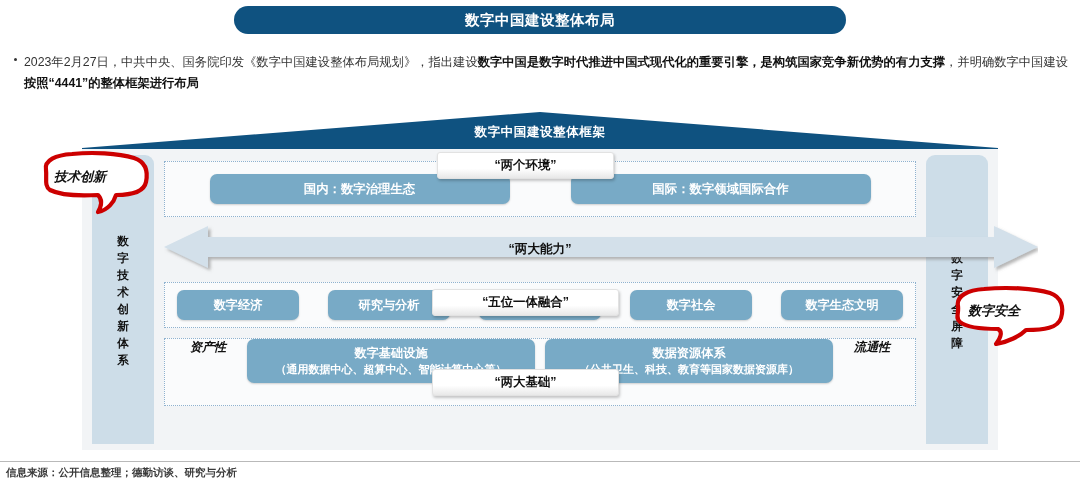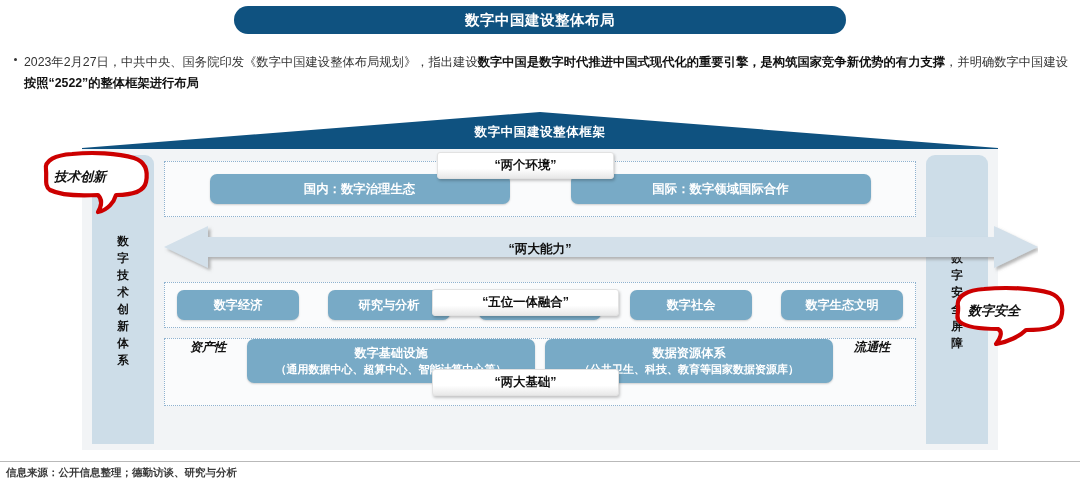--- a/index.html
+++ b/index.html
@@ -140,21 +140,21 @@
 </style>
 </head>
 <body>
 
 <div class="title-bar">
   <span>数字中国建设整体布局</span>
 </div>
 
 <div class="bullet-block">
   <span class="bullet-dot"></span>
-  <div class="bullet-text"><span>2023年2月27日，中共中央、国务院印发《数字中国建设整体布局规划》，指出建设</span><b>数字中国是数字时代推进中国式现代化的重要引擎，是构筑国家竞争新优势的有力支撑</b><span>，并明确数字中国建设</span><b>按照“2522”的整体框架进行布局</b></div>
+  <div class="bullet-text"><span>2023年2月27日，中共中央、国务院印发《数字中国建设整体布局规划》，指出建设</span><b>数字中国是数字时代推进中国式现代化的重要引擎，是构筑国家竞争新优势的有力支撑</b><span>，并明确数字中国建设</span><b>按照“4441”的整体框架进行布局</b></div>
 </div>
 
 <div class="diagram">
 
   <div class="roof">
     <svg width="916" height="38" viewBox="0 0 916 38">
       <polygon points="458,0 916,36 916,38 0,38 0,36" fill="#0f5280"></polygon>
     </svg>
     <div class="roof-label">数字中国建设整体框架</div>
   </div>

